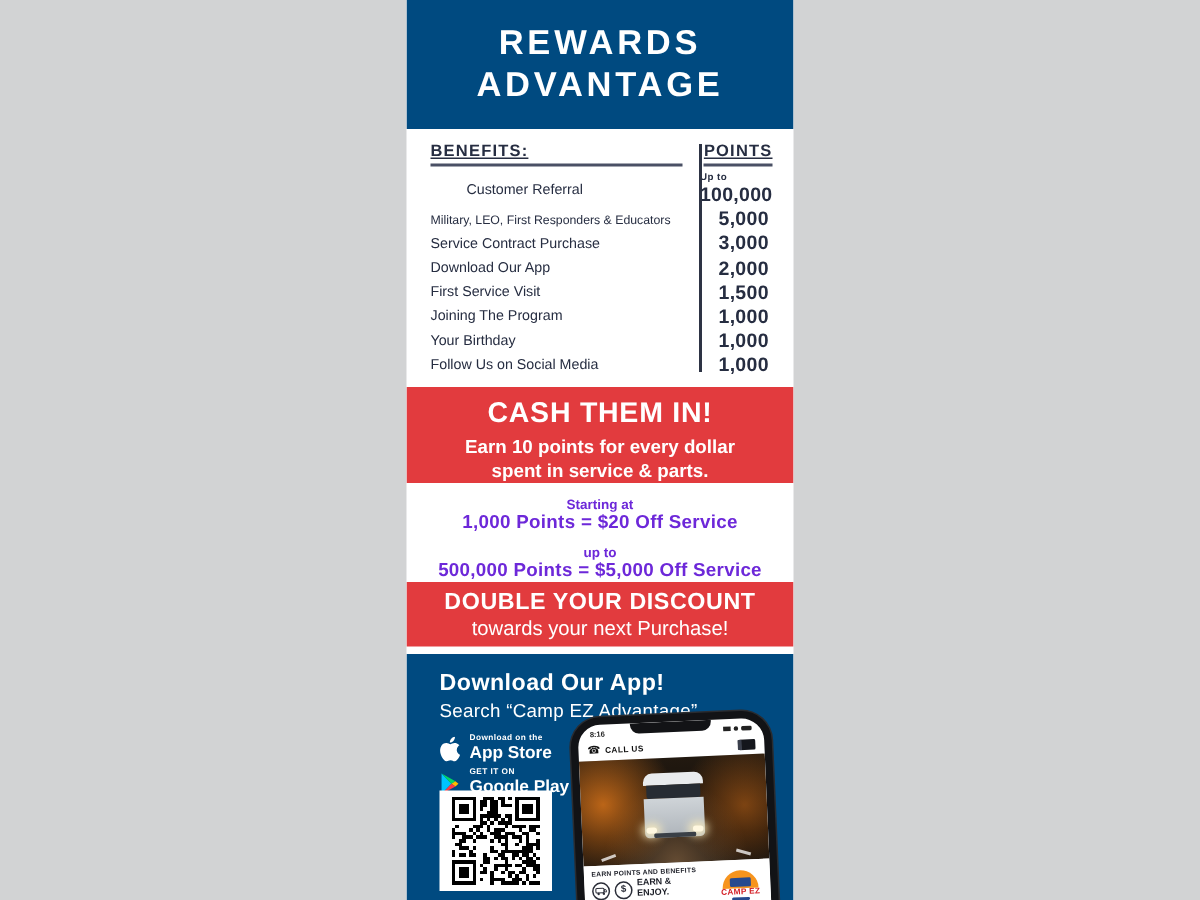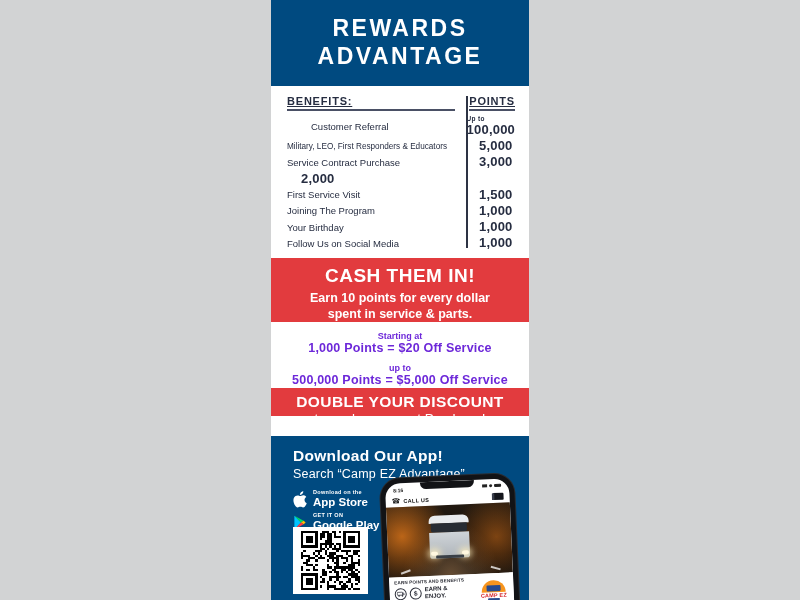--- a/index.html
+++ b/index.html
@@ -31,21 +31,21 @@
   .sec-red1 { top:258px; height:64px; background:#e23b3e; color:#fff; text-align:center; padding-top:7px; }
   .red1-title { font-size:19px; font-weight:800; letter-spacing:.5px; }
   .red1-sub { font-size:12.5px; font-weight:700; line-height:1.3; max-width:216px; margin:3px auto 0; }
 
   
   .sec-redeem { top:322px; height:80px; text-align:center; color:#6d28d9; padding-top:9px; }
   .rd-lbl { font-size:9px; font-weight:700; }
   .rd-val { font-size:12.5px; font-weight:800; letter-spacing:.2px; }
   .rd-lbl.second { margin-top:8px; }
 
-  .sec-red2 { top:388px; height:28px; background:#e23b3e; color:#fff; text-align:center; padding-top:5px; }
+  .sec-red2 { top:388px; height:43px; background:#e23b3e; color:#fff; text-align:center; padding-top:5px; }
   .red2-title { font-size:15.5px; font-weight:800; letter-spacing:.4px; }
   .red2-sub { font-size:13.5px; font-weight:500; }
 
   
   .sec-footer { top:436px; height:164px; background:#004a80; color:#fff; padding:11px 0 0 22px; }
   .ft-title { font-size:15.5px; font-weight:800; letter-spacing:.3px; }
   .ft-sub { font-size:12.5px; font-weight:500; letter-spacing:.2px; margin-top:2px; }
   .badges { margin-top:8px; }
   .badge { display:flex; align-items:center; gap:6px; height:20px; cursor:pointer; }
   .badge + .badge { margin-top:3px; }
@@ -122,20 +122,21 @@
       </div>
       <div class="t-row sm">
         <span class="t-label">Military, LEO, First Responders &amp; Educators</span>
         <span class="t-points">5,000</span>
       </div>
       <div class="t-row">
         <span class="t-label">Service Contract Purchase</span>
         <span class="t-points">3,000</span>
       </div>
       <div class="t-row">
+        <span class="t-label">Download Our App</span>
         <span class="t-points">2,000</span>
       </div>
       <div class="t-row">
         <span class="t-label">First Service Visit</span>
         <span class="t-points">1,500</span>
       </div>
       <div class="t-row">
         <span class="t-label">Joining The Program</span>
         <span class="t-points">1,000</span>
       </div>

